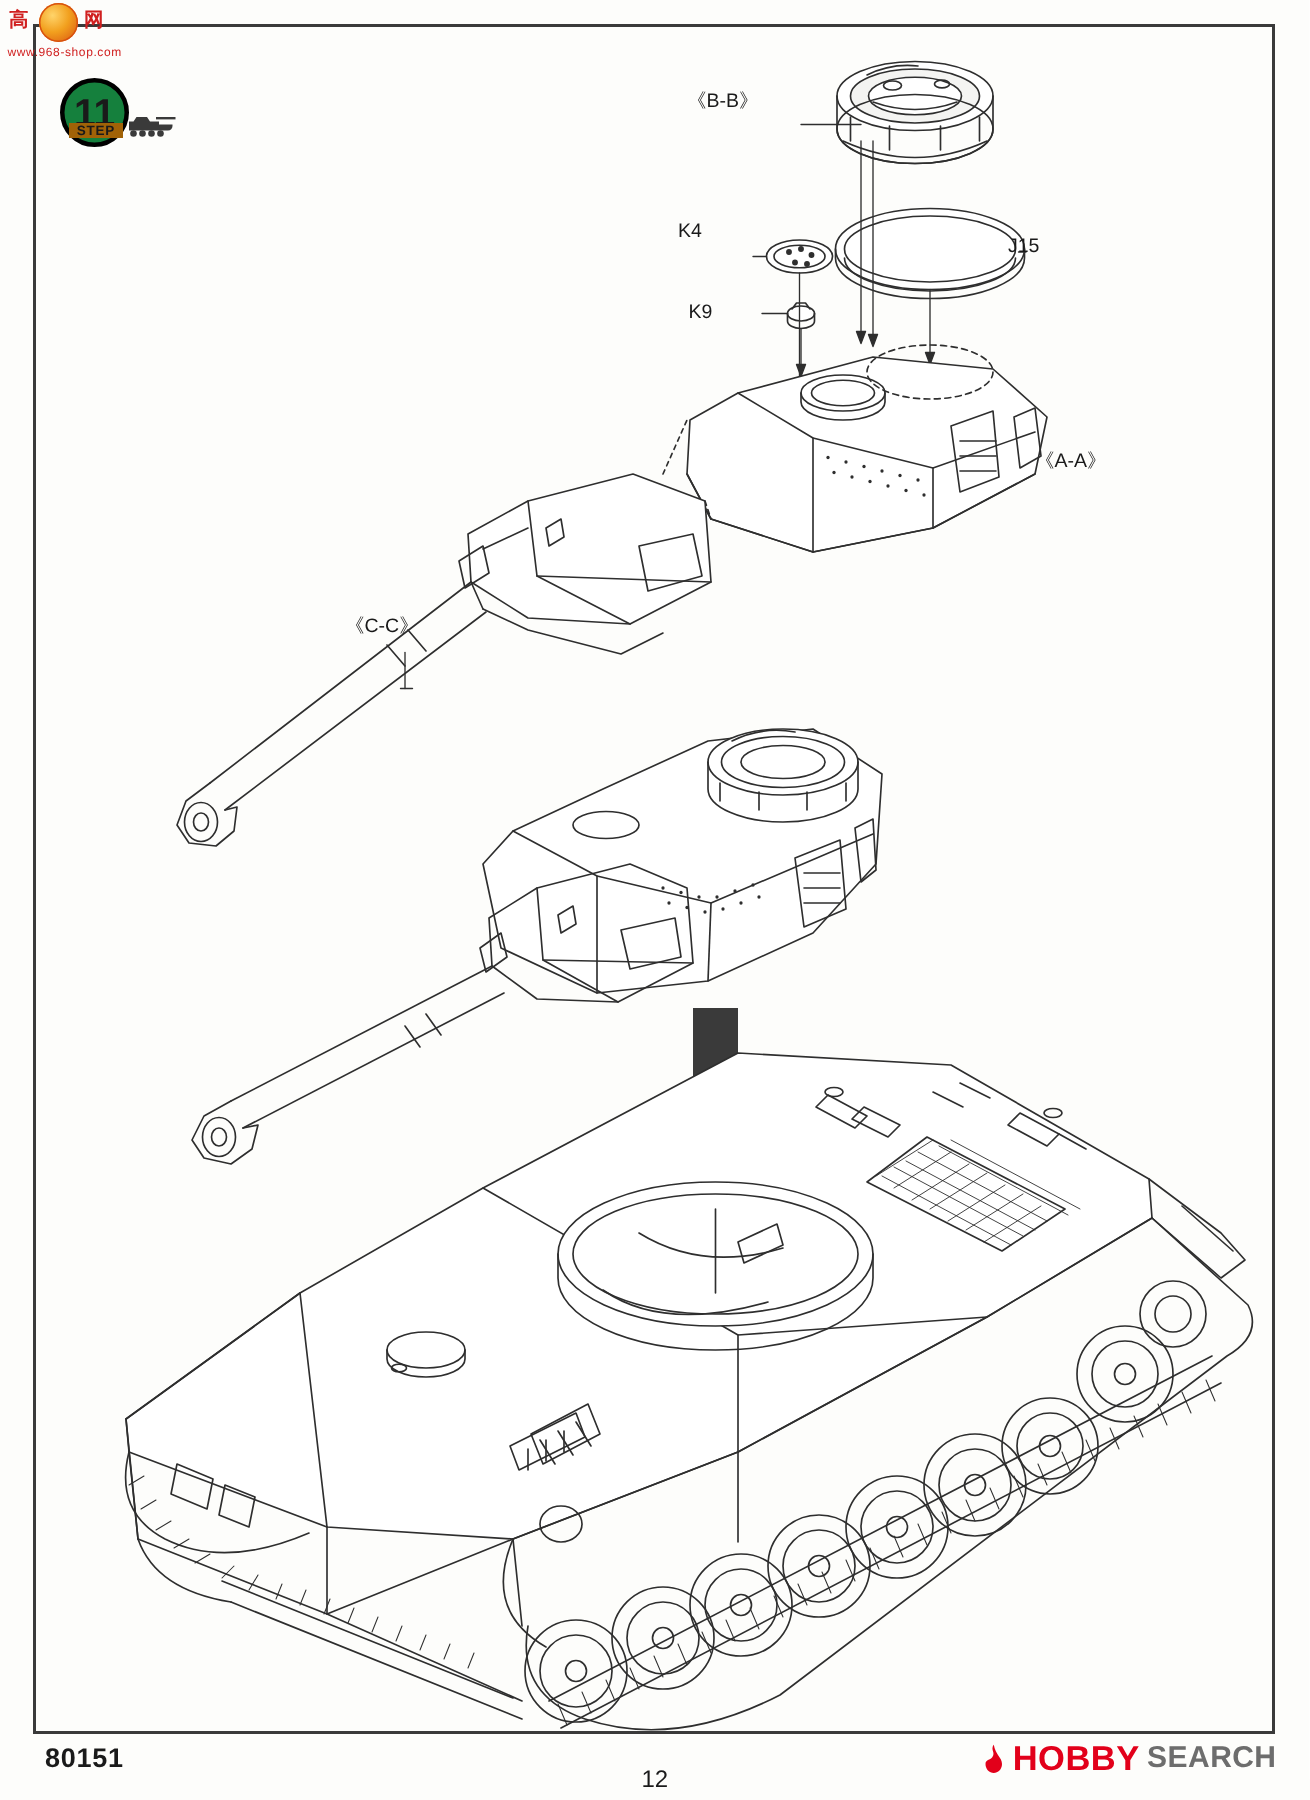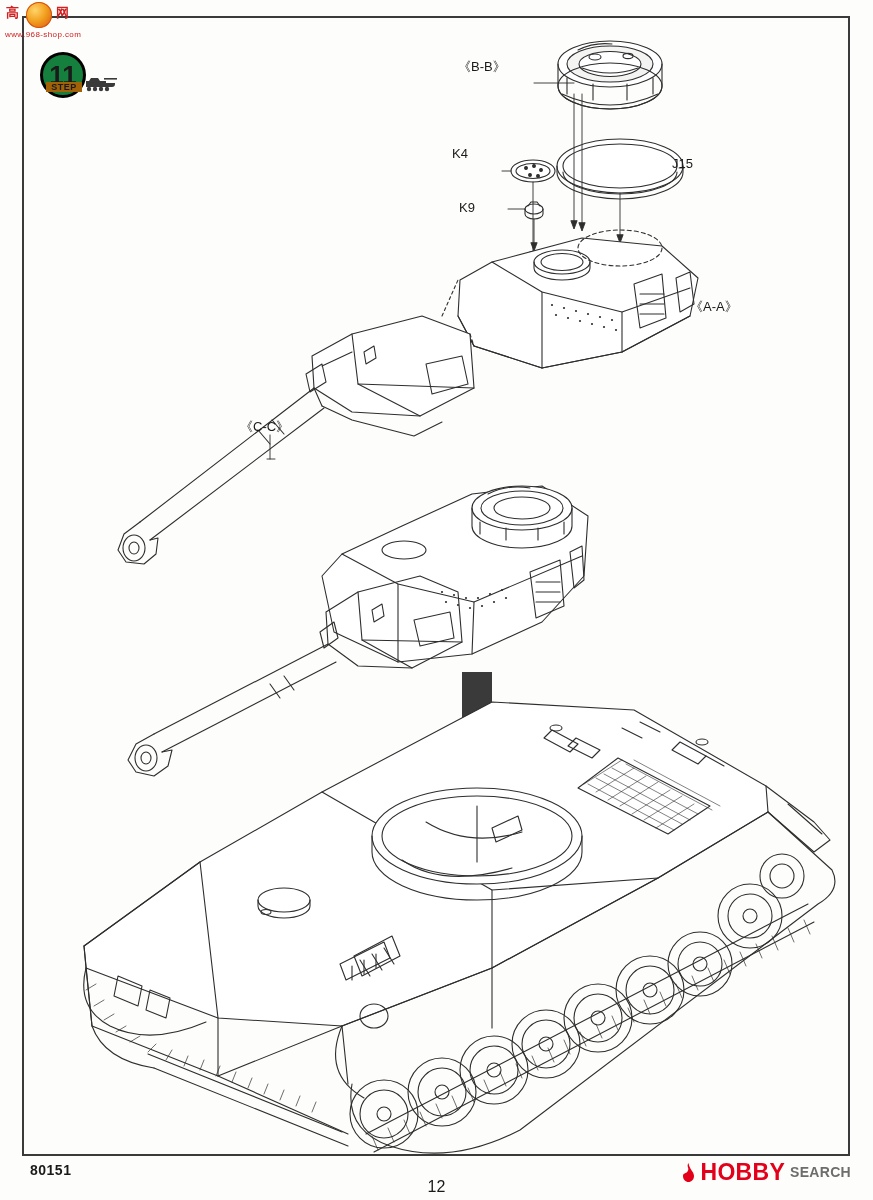--- a/index.html
+++ b/index.html
@@ -112,21 +112,21 @@
     font-size: 13px;
     font-weight: normal;
     color: #1a1a1a;
     white-space: nowrap;
   }
 
   
   #kit-number {
     position: absolute;
     left: 30px; top: 1162px;
-    font-size: 14px;
+    font-size: 18px;
     font-weight: bold;
     color: #1a1a1a;
     letter-spacing: 0.5px;
   }
   #page-number {
     position: absolute;
     left: 0; top: 1166px;
     width: 873px;
     text-align: center;
     font-size: 16px;
@@ -144,21 +144,21 @@
   #hobby-search .hs-flame {
     width: 15px; height: 19px;
   }
   #hobby-search .hs-hobby {
     font-size: 23px;
     font-weight: bold;
     color: #e2001a;
     letter-spacing: 0.3px;
   }
   #hobby-search .hs-search {
-    font-size: 14px;
+    font-size: 20px;
     font-weight: bold;
     color: #6d6d6d;
     letter-spacing: 0.3px;
   }
 </style>
 </head>
 <body>
 
 <div id="page">
 
@@ -470,21 +470,21 @@
   <div class="label" style="left:458px; top:58px;">《B-B》</div>
 
   <div class="label" style="left:452px; top:146px;">K4</div>
 
   <div class="label" style="left:672px; top:156px;">J15</div>
 
   <div class="label" style="left:459px; top:188px;margin-top:12px;">K9</div>
 
   <div class="label" style="left:690px; top:298px;">《A-A》</div>
 
-  <div class="label" style="left:240px; top:408px;margin-top:10px;">《C-C》</div>
+  <div class="label" style="left:230px; top:408px;">《C-C》</div>
 
   <div id="kit-number">80151</div>
   <div id="page-number">12</div>
 
   <div id="hobby-search">
     <svg class="hs-flame" viewBox="0 0 15 19">
       <path d="M7.5 0 C5 4 9 5 6.5 8.5 C5 10.6 2 10 2 13 C2 16.5 4.6 19 7.5 19 C10.4 19 13 16.5 13 13 C13 8.5 8.6 7 7.5 0 Z" fill="#e2001a"></path>
     </svg>
     <span class="hs-hobby">HOBBY</span>
     <span class="hs-search">SEARCH</span>

